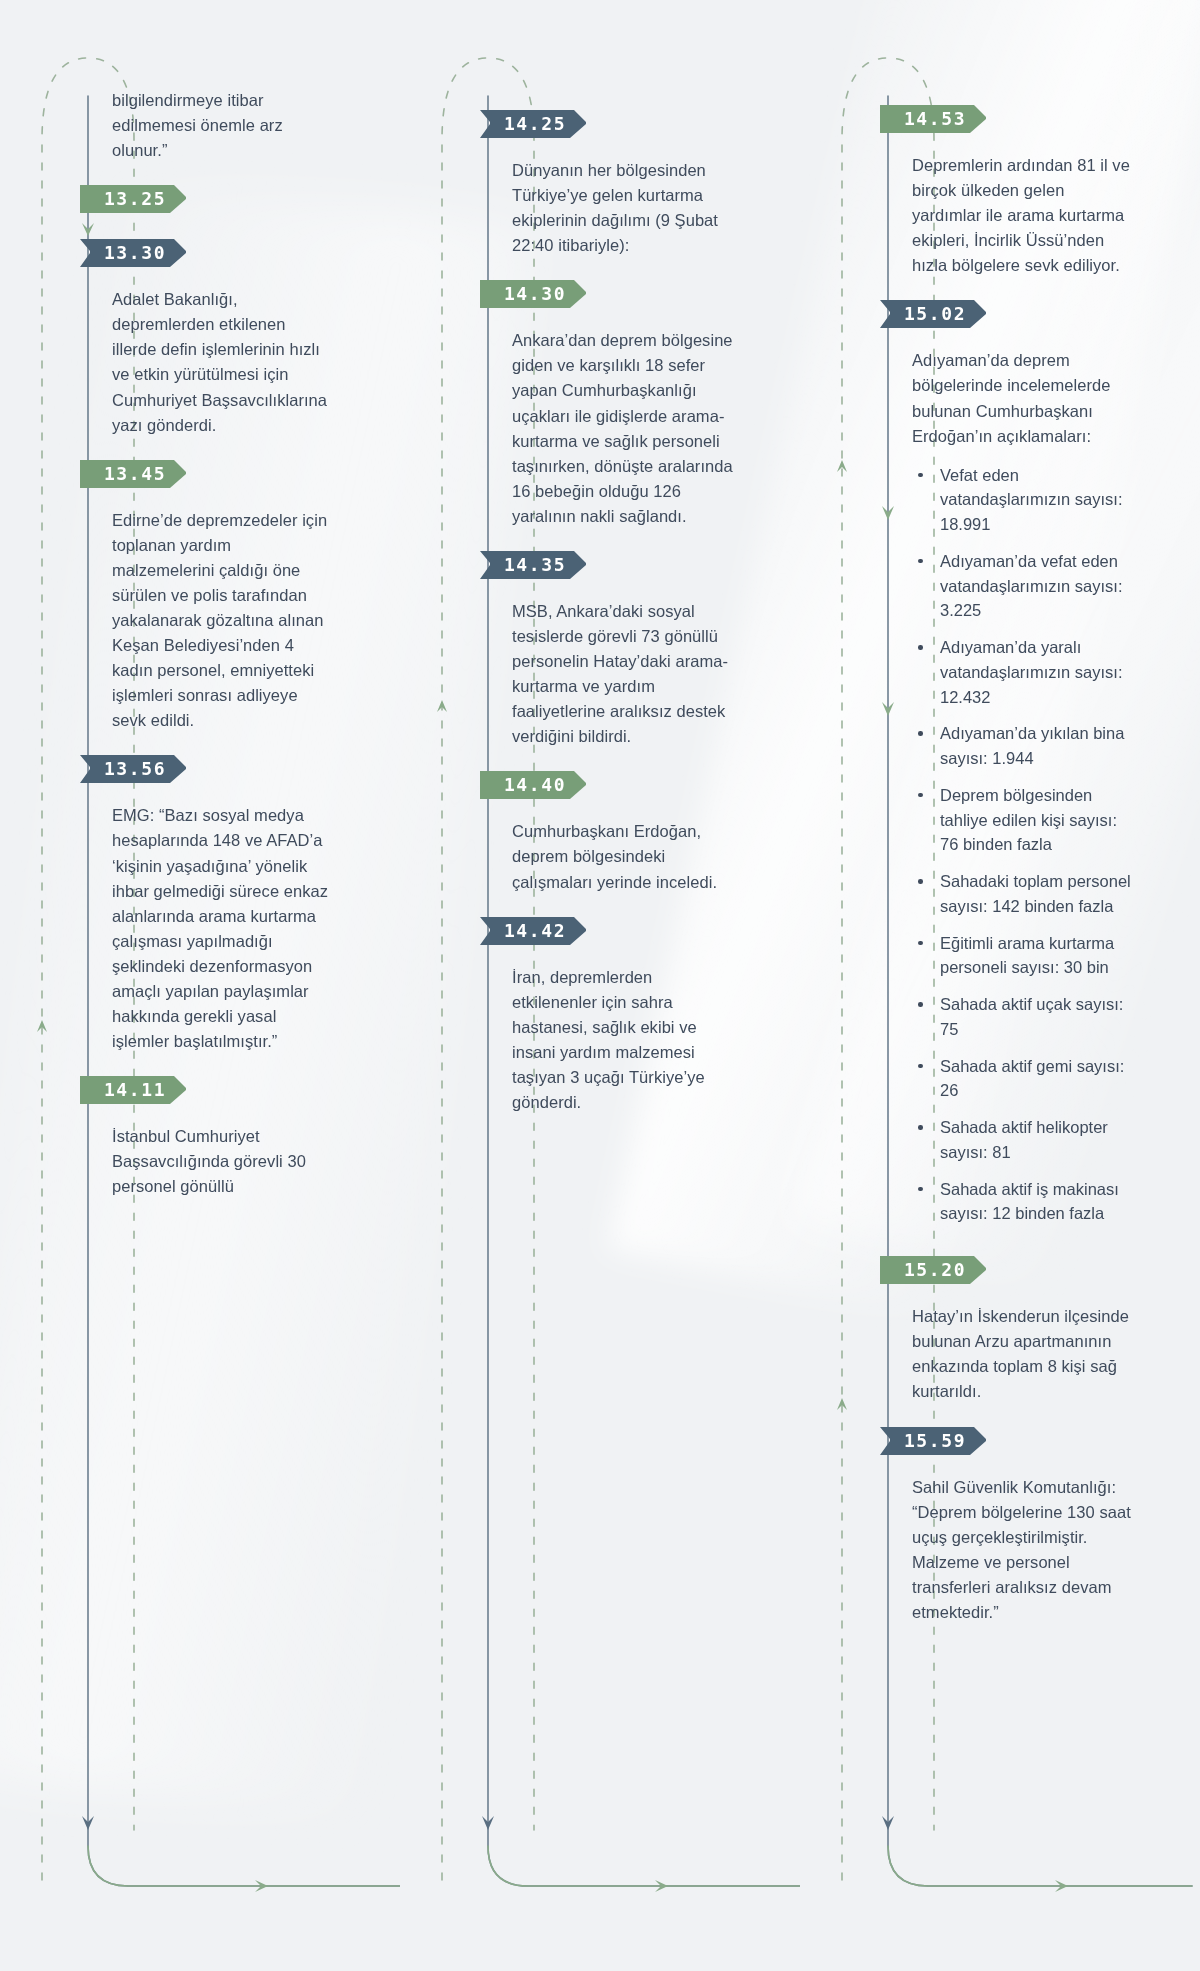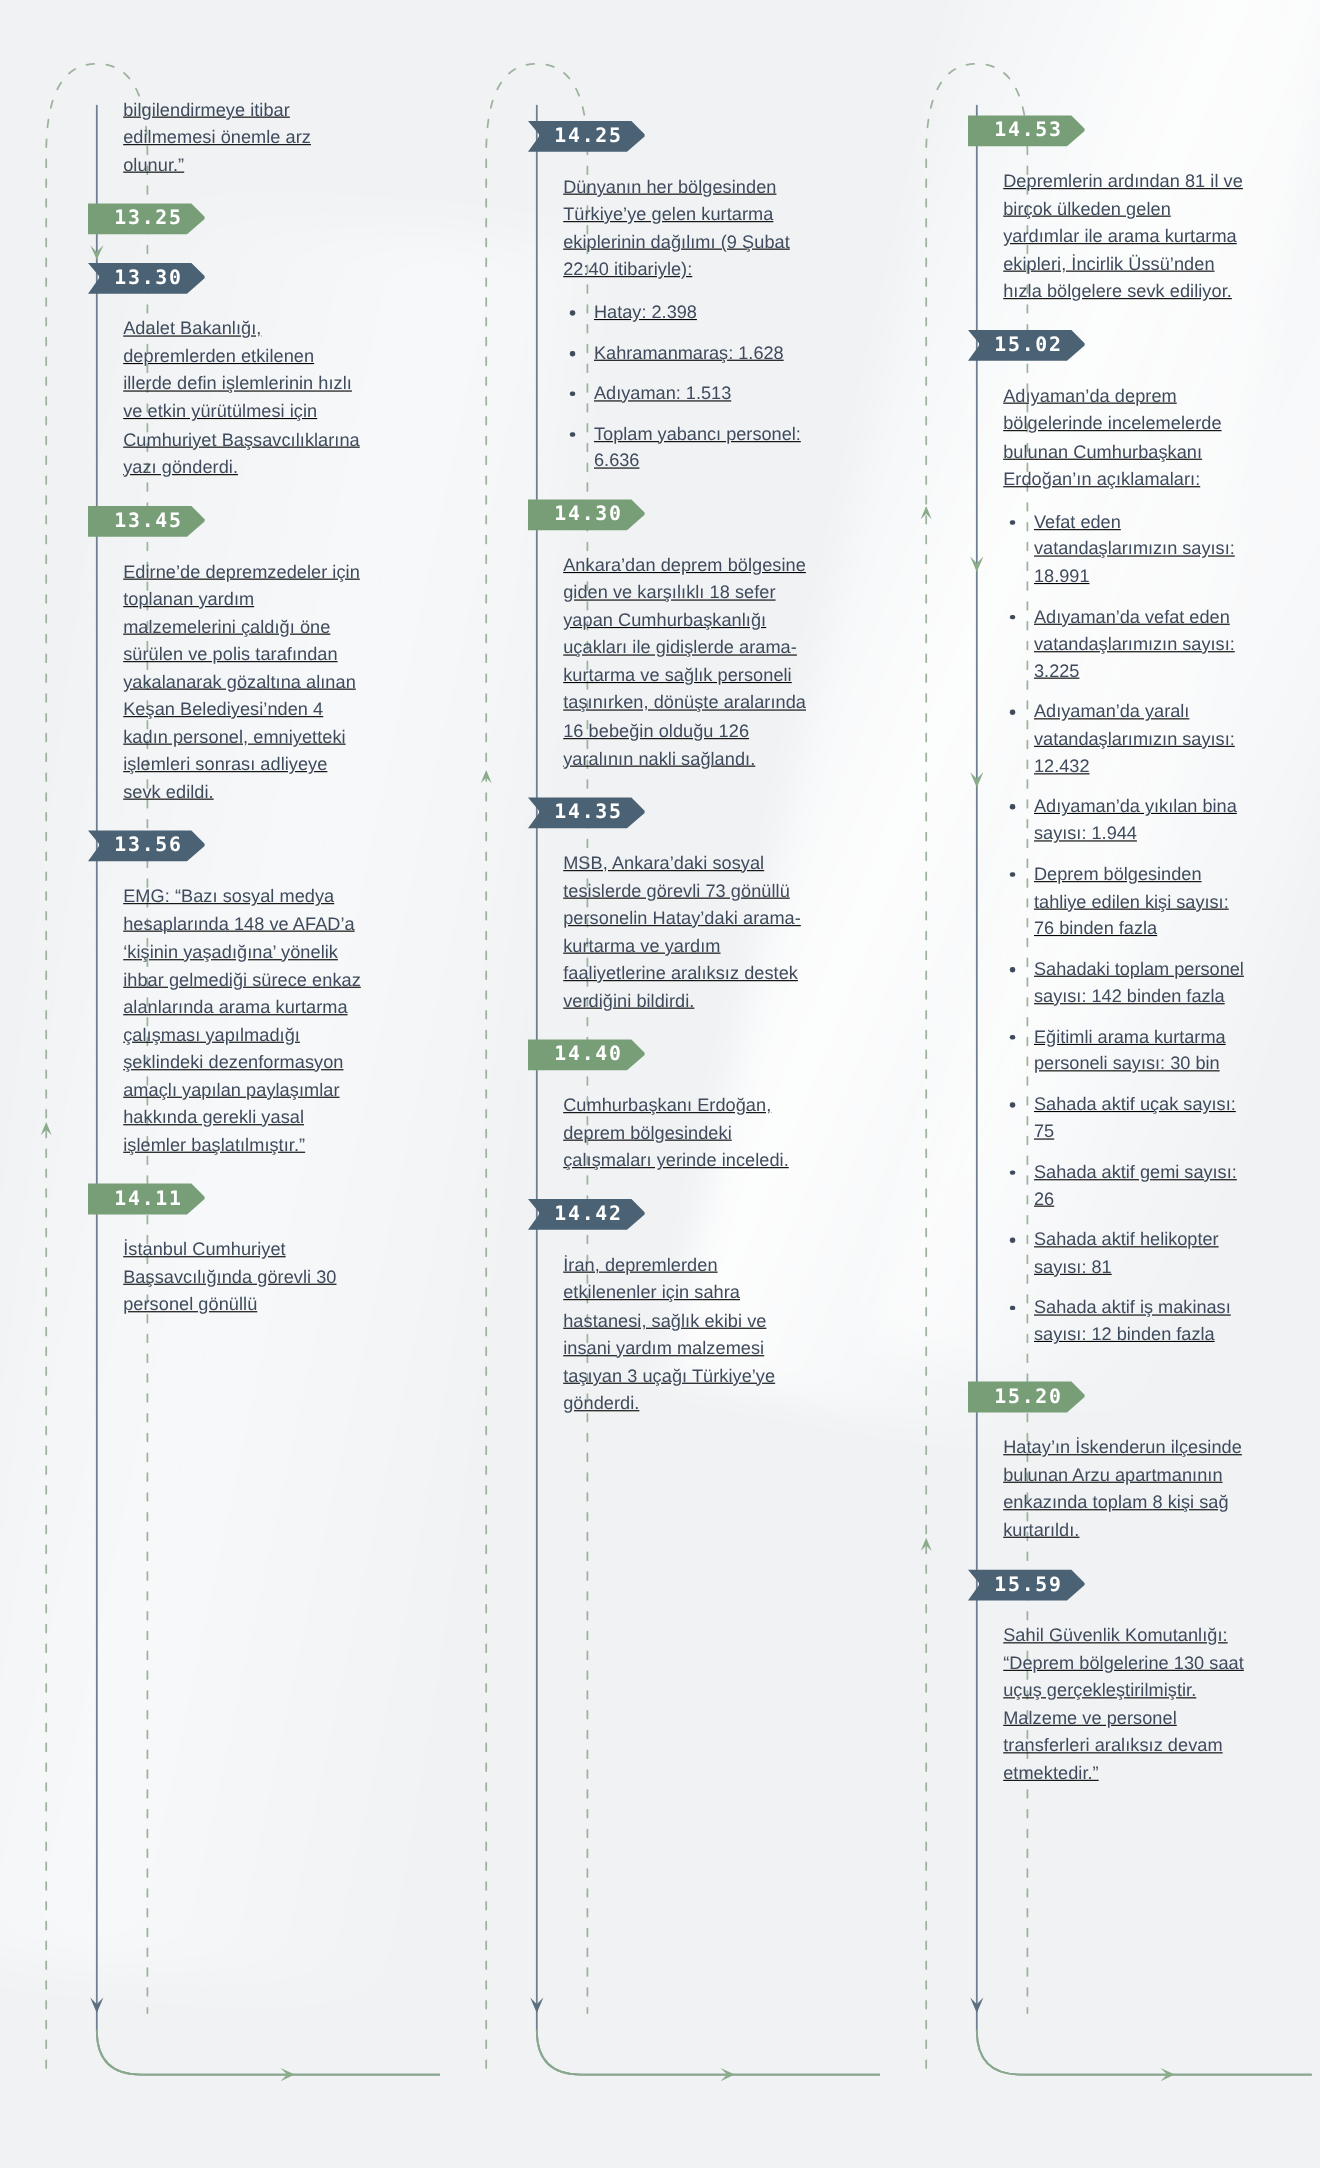--- a/index.html
+++ b/index.html
@@ -75,21 +75,20 @@
     z-index: 1;
     pointer-events: none;
   }
 
   .col-content {
     position: absolute;
     top: 88px;
     left: 112px;
     width: 222px;
     z-index: 3;
-    text-decoration: underline;
   }
   .column.c2 .col-content { left: 112px; }
   .column.c3 .col-content { left: 112px; }
 
   
   .badge-wrap {
     position: relative;
     margin: 18px 0 0 -32px;
     height: 36px;
   }
@@ -263,26 +262,20 @@
         <div class="entry">
           <div class="badge-wrap">
             <span class="badge">
               <svg width="116" height="36" viewBox="0 0 116 36">
                 <path d="M0 4 H94 L106 16 V18 L90 32 H0 L10 18 V16 Z" fill="#4b6275"></path>
               </svg>
               <span class="badge-label">14.25</span>
             </span>
           </div>
           <p class="entry-text">Dünyanın her bölgesinden Türkiye’ye gelen kurtarma ekiplerinin dağılımı (9 Şubat 22:40 itibariyle):</p>
-          <ul class="bullets">
-            <li>Hatay: 2.398</li>
-            <li>Kahramanmaraş: 1.628</li>
-            <li>Adıyaman: 1.513</li>
-            <li>Toplam yabancı personel: 6.636</li>
-          </ul>
         </div>
 
         <div class="entry">
           <div class="badge-wrap">
             <span class="badge">
               <svg width="116" height="36" viewBox="0 0 116 36">
                 <path d="M0 4 H94 L106 16 V18 L90 32 H0 Z" fill="#789e78"></path>
               </svg>
               <span class="badge-label">14.30</span>
             </span>

